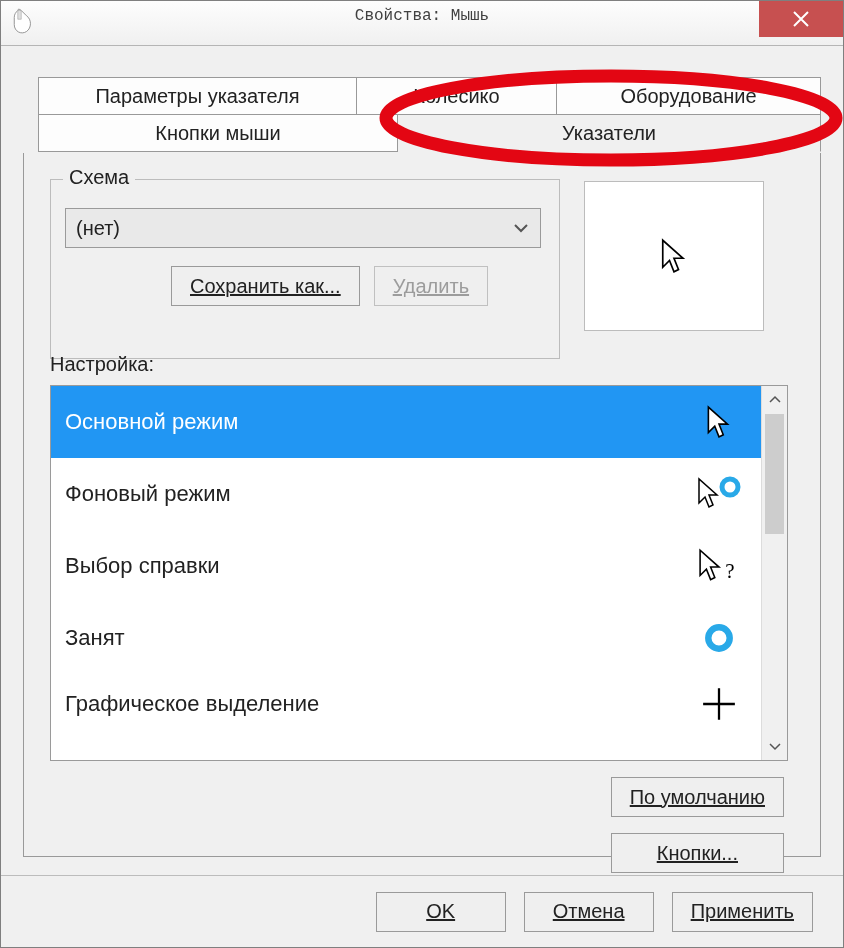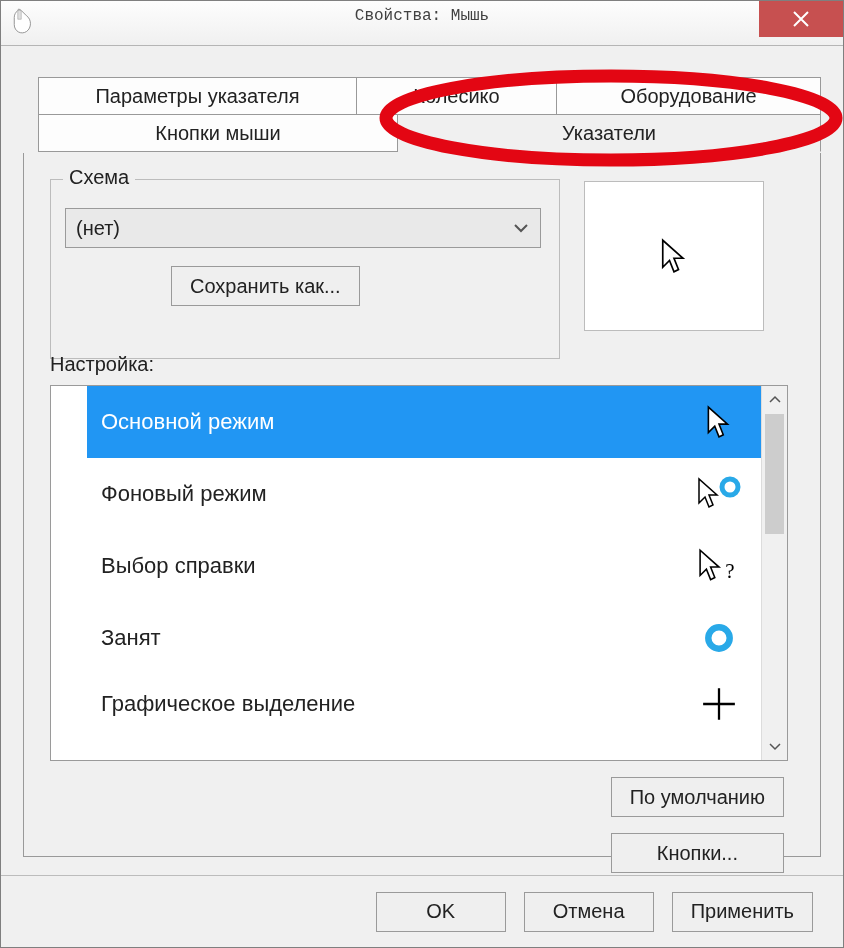--- a/index.html
+++ b/index.html
@@ -135,20 +135,21 @@
     height: 40px;
     padding: 0 18px;
     background: #efefef;
     border: 1px solid #9a9a9a;
     font-size: 20px;
     color: #222;
     display: flex;
     align-items: center;
     justify-content: center;
     cursor: default;
+    text-decoration: underline;
   }
   .btn.disabled { color: #9c9c9c; border-color: #c0c0c0; }
 
   .preview-box {
     position: absolute;
     left: 560px; top: 28px;
     width: 180px; height: 150px;
     border: 1px solid #bcbcbc;
     background: #fff;
     display: flex;
@@ -168,21 +169,20 @@
     left: 26px; top: 232px;
     right: 32px;
     height: 376px;
     border: 1px solid #9a9a9a;
     background: #fff;
     display: flex;
   }
   .listbox {
     flex: 1;
     overflow: hidden;
-    padding-left: 36px;
   }
   .list-item {
     height: 72px;
     display: flex;
     align-items: center;
     padding-left: 14px;
     font-size: 22px;
     color: #222;
     position: relative;
     border-bottom: none;
@@ -307,20 +307,21 @@
       <div class="scheme-dropdown">
         <span>(нет)</span>
         <span class="chev">
           <svg width="18" height="18" viewBox="0 0 18 18">
               <path d="M3 6 L9 12 L15 6" fill="none" stroke="#555" stroke-width="2"></path>
             </svg>
         </span>
       </div>
       <div class="scheme-btns">
         <div class="btn">Сохранить как...</div>
+        <div class="btn disabled">Удалить</div>
       </div>
     </div>
 
     <div class="preview-box">
       <svg class="arrow-cursor" viewBox="0 0 24 32">
         <path d="M2 2 L2 26 L8 20 L12 30 L16 28 L12 18 L20 18 Z" fill="#fff" stroke="#000" stroke-width="1.5"></path>
       </svg>
     </div>
 
     <div class="settings-label">Настройка:</div>

